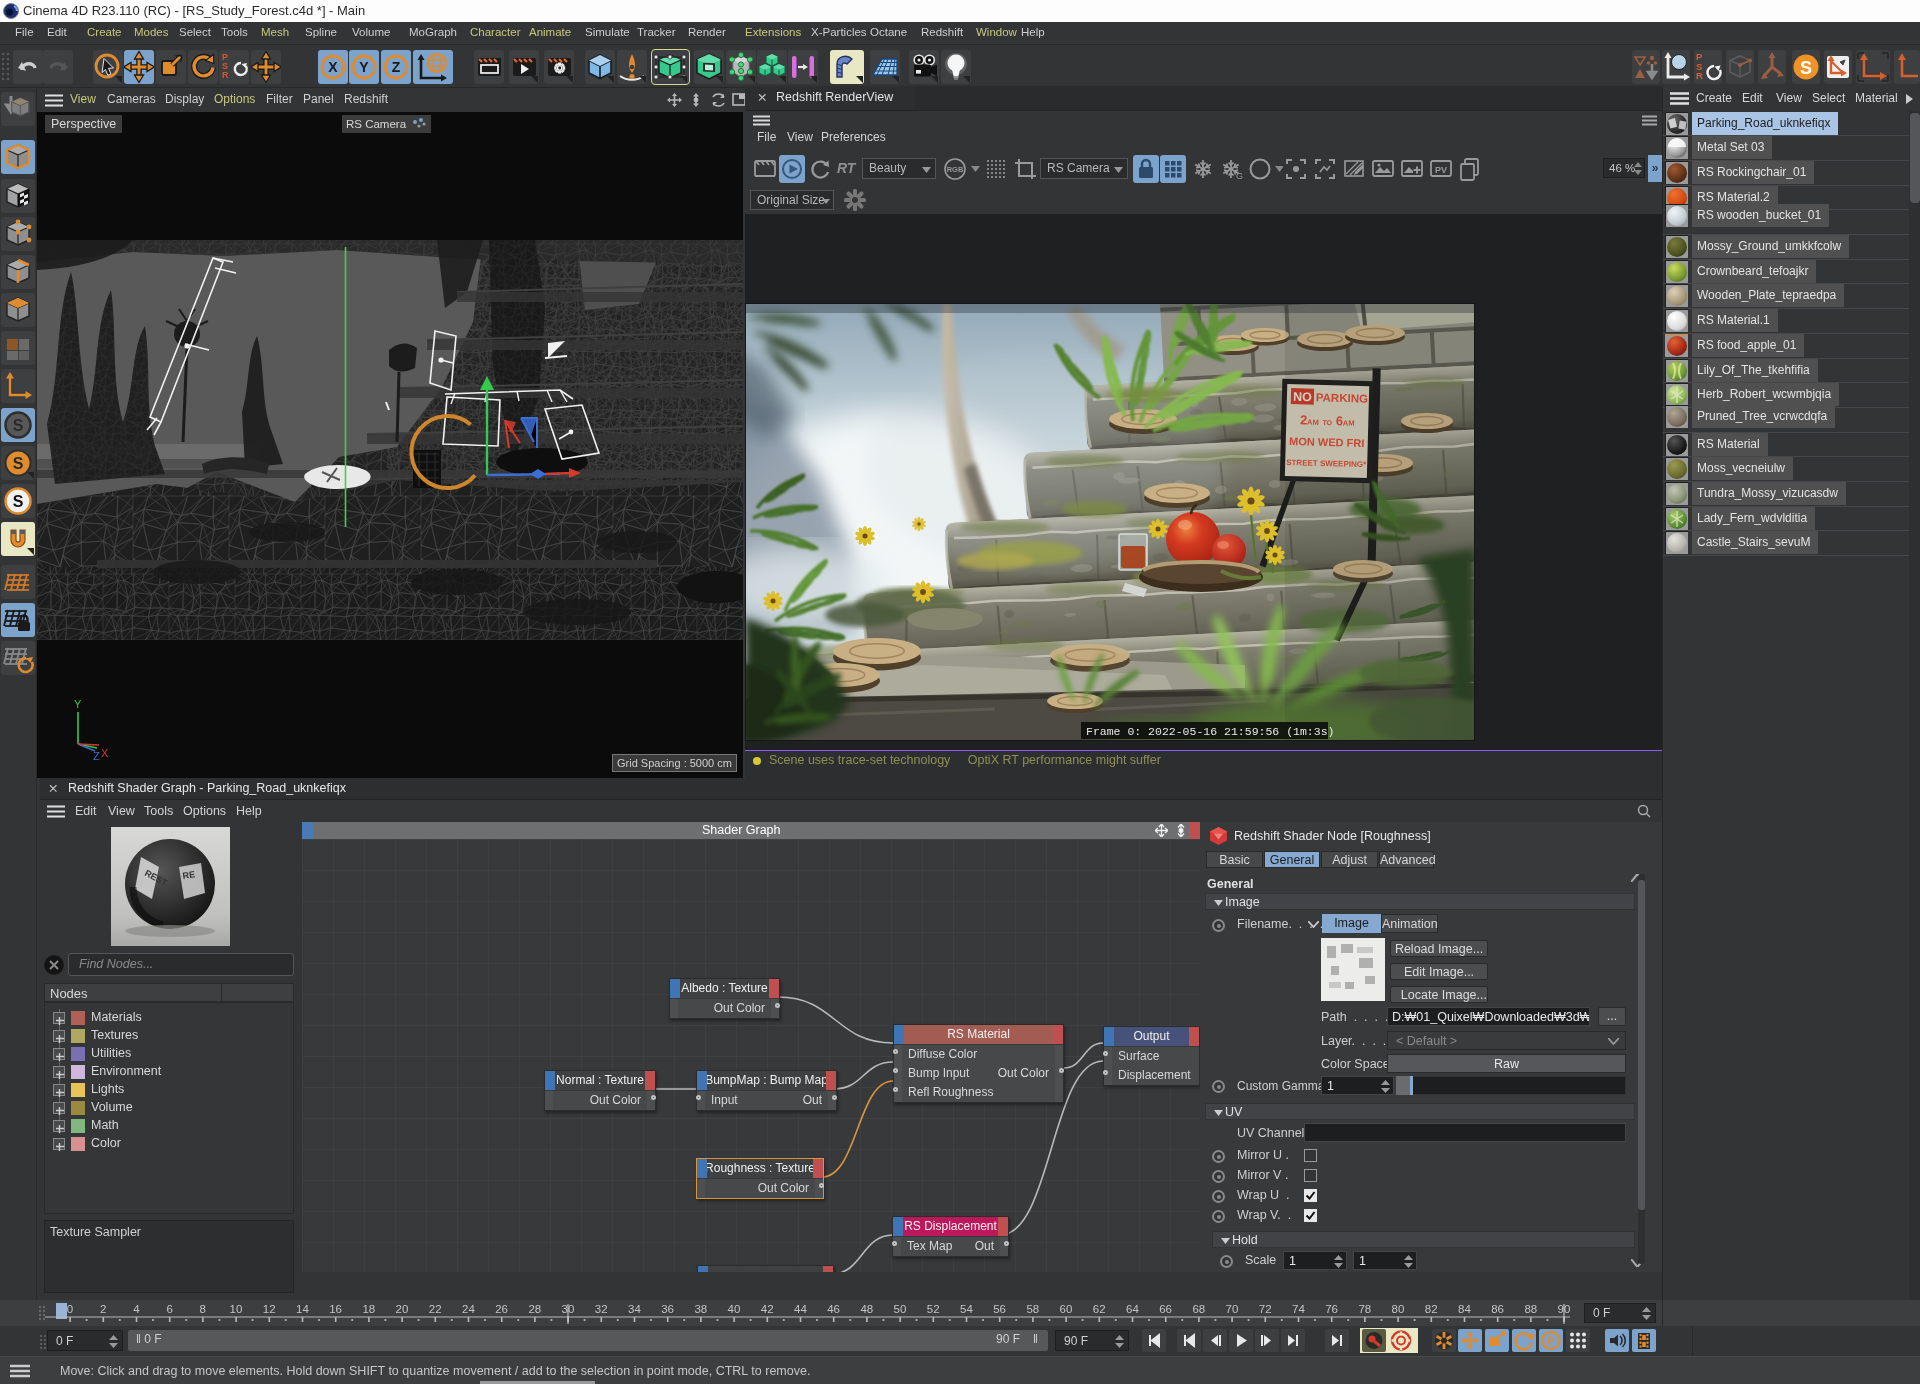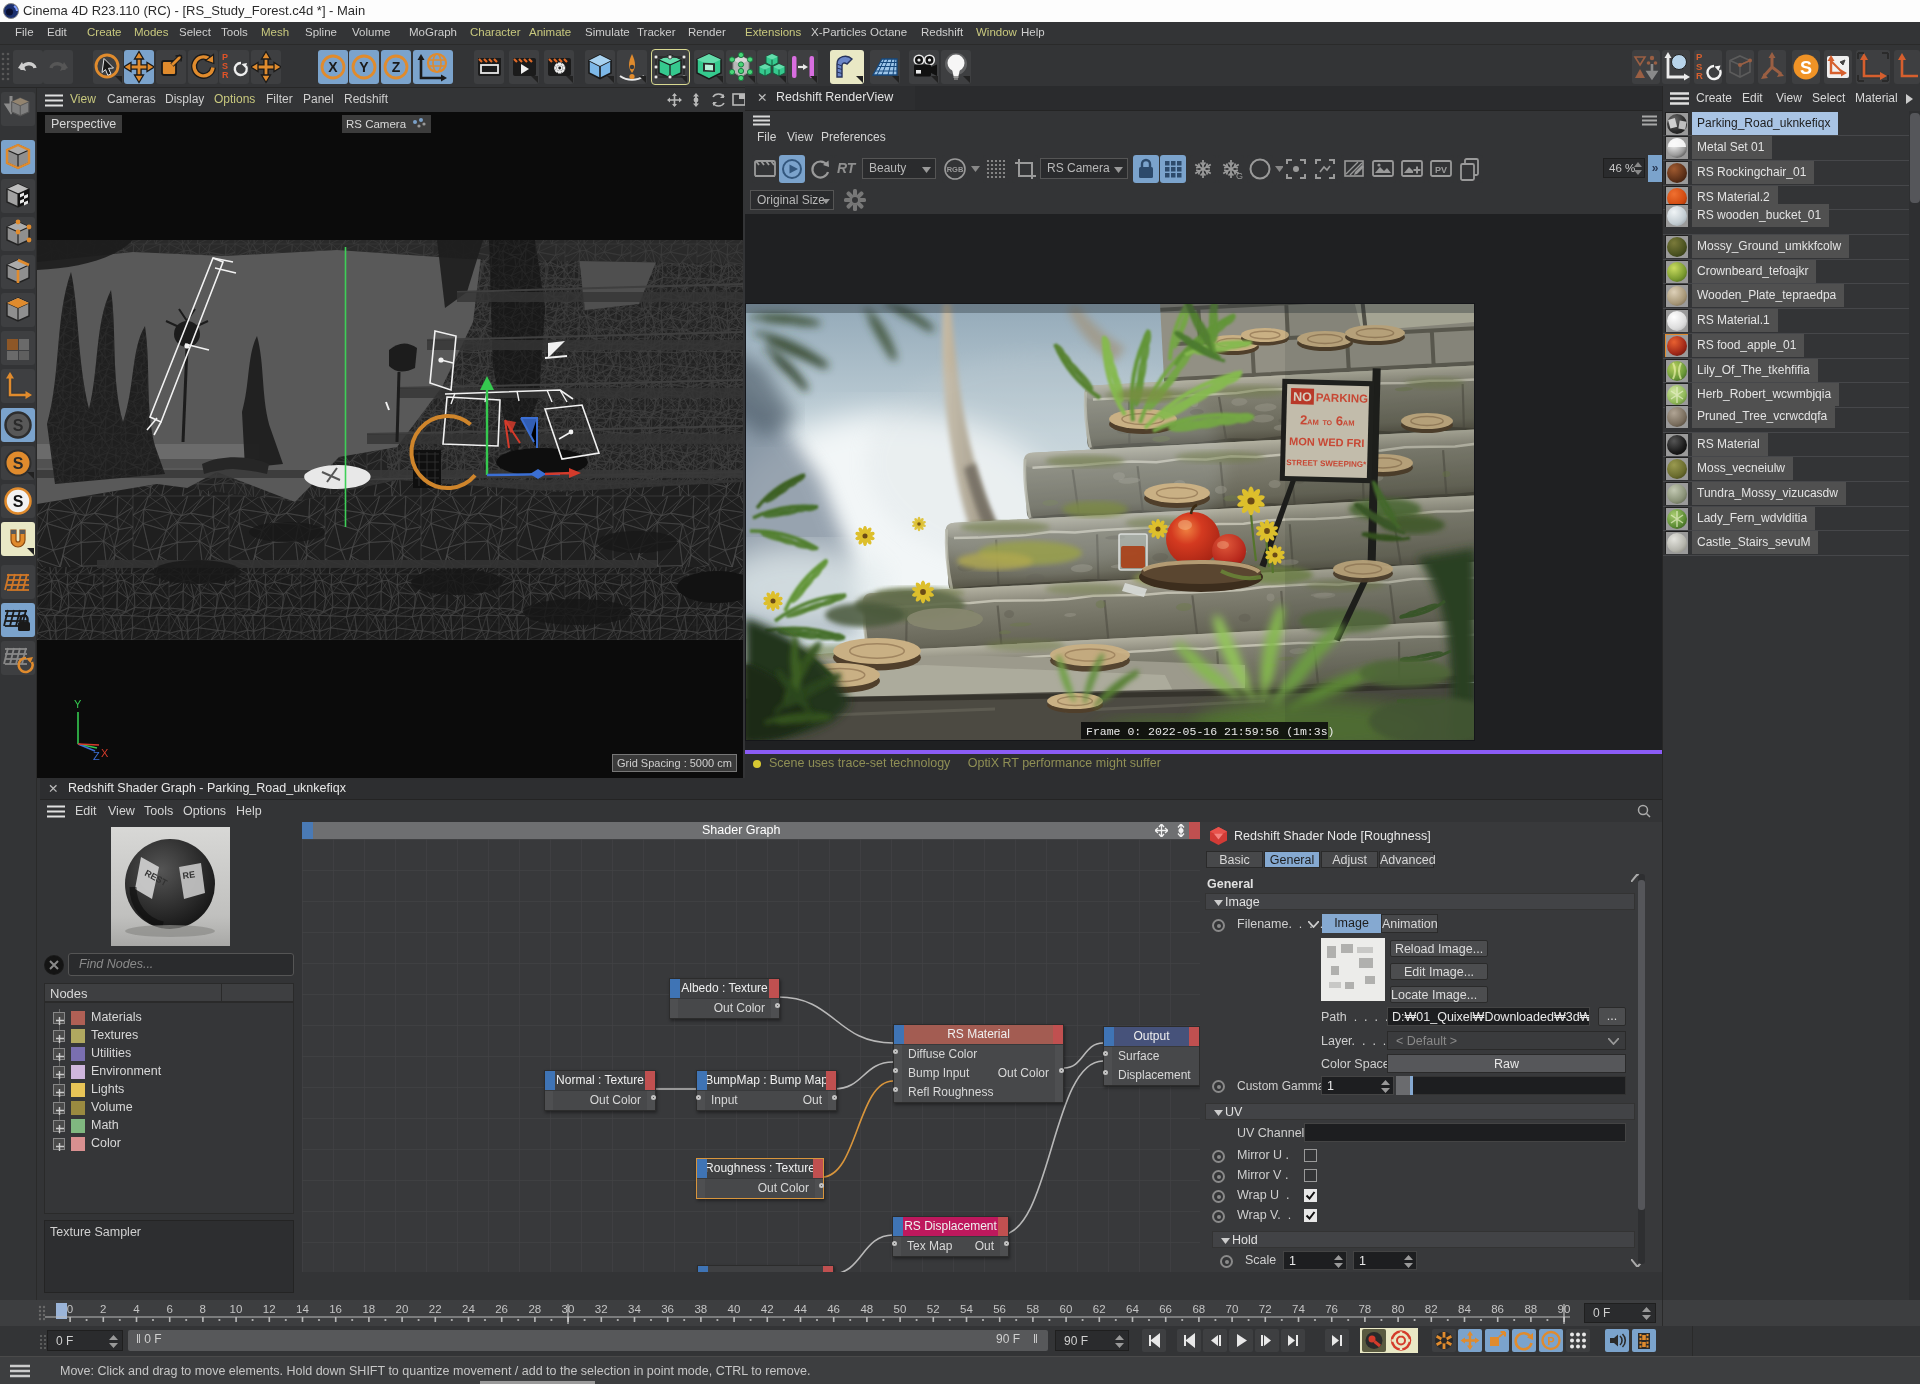--- a/index.html
+++ b/index.html
@@ -30,21 +30,21 @@
 #vpmenu span { position:absolute; top:4px; }
 #vpmenu .y { color:#c8c87e; }
 #viewport { left:37px; top:112px; width:706px; height:666px; background:#0c0c0c; }
 
 #rvtab { left:745px; top:86px; width:917px; height:25px; background:#2d2e30; color:#e2e2e2; font-size:12.5px; border-bottom:1px solid #242424;}
 #rvburger { left:745px; top:111px; width:917px; height:19px; background:#333436; }
 #rvmenu { left:745px; top:130px; width:917px; height:22px; background:#333436; font-size:12px; color:#d4d4d4; }
 #rvtools { left:745px; top:152px; width:917px; height:35px; background:#333436; }
 #rvsize { left:745px; top:187px; width:917px; height:27px; background:#333436; }
 #rvcanvas { left:745px; top:214px; width:917px; height:536px; background:#1f2022; }
-#rvwarn { left:745px; top:750px; width:917px; height:30px; background:#2d2e30; border-top:4px solid #8b5cf6; color:#8f8f55; font-size:12.5px; }
+#rvwarn { left:745px; top:750px; width:917px; height:30px; background:#2d2e30; border-top:1px solid #8b5cf6; color:#8f8f55; font-size:12.5px; }
 .rcell { position:absolute; top:1px; width:26px; height:28px; background:#333436; border-radius:3px; }
 .rcell.blue { background:#7ba3cc; }
 
 #materials { left:1662px; top:86px; width:258px; height:1214px; background:#333436; border-left:1px solid #262626; }
 #mathead { position:absolute; left:0; top:0; width:258px; height:25px; font-size:12px; color:#d8d8d8; }
 .mrow { position:absolute; left:2px; width:244px; height:24.7px; }
 .mthumb { position:absolute; left:0; top:0.5px; width:23px; height:23px; border:1px solid #1f1f1f; background:#888; }
 .mname { position:absolute; left:27px; top:0.5px; height:23px; background:#505050; color:#e3e3e3; font-size:12px; line-height:23px; padding:0 8px 0 5px; white-space:nowrap; }
 .mname.sel { background:#a9c4e4; color:#1d1d1d; }
 
@@ -1537,21 +1537,21 @@
               <radialGradient id="gchrome" cx="0.35" cy="0.3" r="0.95">
                 <stop offset="0" stop-color="#f8f8f8"></stop>
                 <stop offset="0.6" stop-color="#9a9a9a"></stop>
                 <stop offset="1" stop-color="#222"></stop>
               </radialGradient>
             </defs>
             <rect width="22" height="22" fill="#9a9a9a"></rect>
             <circle cx="11" cy="11" r="10" fill="url(#gchrome)"></circle>
             <path d="M2 10 a9 9 0 0 1 18 0 Z" fill="#fafafa" opacity="0.9"></path>
           </svg></div>
-        <div class="mname">Metal Set 01</div>
+        <div class="mname">Metal Set 03</div>
       </div>
       <div style="position:absolute;left:0;top:73.9px;width:250px;height:1px;background:#46474a"></div>
       <div class="mrow" style="top:74.4px">
         <div class="mthumb" style="border:1px solid #1f1f1f;"><svg width="22" height="22">
             <defs>
               <radialGradient id="gbrown" cx="0.35" cy="0.3" r="0.95">
                 <stop offset="0" stop-color="#a05a30"></stop>
                 <stop offset="0.6" stop-color="#5c3018"></stop>
                 <stop offset="1" stop-color="#2a1408"></stop>
               </radialGradient>
@@ -2060,21 +2060,21 @@
               <rect x="44" y="38" width="10" height="8"></rect>
               <rect x="24" y="44" width="9" height="7"></rect>
             </g>
             <g fill="#c8c8c6">
               <rect x="36" y="9" width="16" height="6"></rect>
               <rect x="8" y="44" width="12" height="6"></rect>
             </g>
           </svg></div>
         <div style="position:absolute;left:190px;top:118px;width:98px;height:17px;background:#4c4d4f;border:1px solid #2a2a2a;border-radius:2px;font-size:12.5px;color:#dcdcdc;text-align:center;line-height:16px">Reload Image...</div>
         <div style="position:absolute;left:190px;top:141px;width:98px;height:17px;background:#4c4d4f;border:1px solid #2a2a2a;border-radius:2px;font-size:12.5px;color:#dcdcdc;text-align:center;line-height:16px">Edit Image...</div>
-        <div style="position:absolute;left:190px;top:164px;width:98px;height:17px;background:#4c4d4f;border:1px solid #2a2a2a;border-radius:2px;font-size:12.5px;color:#dcdcdc;text-align:left;line-height:16px">Locate Image...</div>
+        <div style="position:absolute;left:190px;top:164px;width:98px;height:17px;background:#4c4d4f;border:1px solid #2a2a2a;border-radius:2px;font-size:12.5px;color:#dcdcdc;text-align:right;line-height:16px">Locate Image...</div>
         <span style="position:absolute;left:121px;top:188px;font-size:12.5px;">Path &nbsp;. &nbsp;. &nbsp;. &nbsp;.</span>
         <div style="position:absolute;left:187px;top:185px;width:203px;height:19px;background:#1d1e20;border:1px solid #444;font-size:12.5px;color:#e8e8e8;line-height:18px;padding-left:4px;overflow:hidden;white-space:nowrap">D:₩01_Quixel₩Downloaded₩3d₩other_</div>
         <div style="position:absolute;left:398px;top:185px;width:28px;height:19px;background:#4c4d4f;border:1px solid #2a2a2a;border-radius:2px;font-size:12.5px;color:#dcdcdc;text-align:center;line-height:16px">...</div>
         <span style="position:absolute;left:121px;top:212px;font-size:12.5px;">Layer. &nbsp;. &nbsp;. &nbsp;. &nbsp;.</span>
         <div style="position:absolute;left:187px;top:209px;width:239px;height:19px;background:#3a3b3d;border:1px solid #2a2a2a;font-size:12.5px;color:#8a8a8a;line-height:18px;padding-left:8px">&lt; Default &gt;<svg style="position:absolute;right:6px;top:6px" width="11" height="7">
             <path d="M0 0 L5.5 6 L11 0" stroke="#999" stroke-width="1.8" fill="none"></path>
           </svg></div>
         <span style="position:absolute;left:121px;top:235px;font-size:12.5px;">Color Space</span>
         <div style="position:absolute;left:187px;top:232px;width:239px;height:19px;background:#56575a;border:1px solid #2a2a2a;font-size:12.5px;color:#e8e8e8;text-align:center;line-height:18px">Raw</div>
         <span style="position:absolute;left:12px;top:258px;width:13px;height:13px;border-radius:50%;border:2px solid #8a8a8a;background:#333436">

